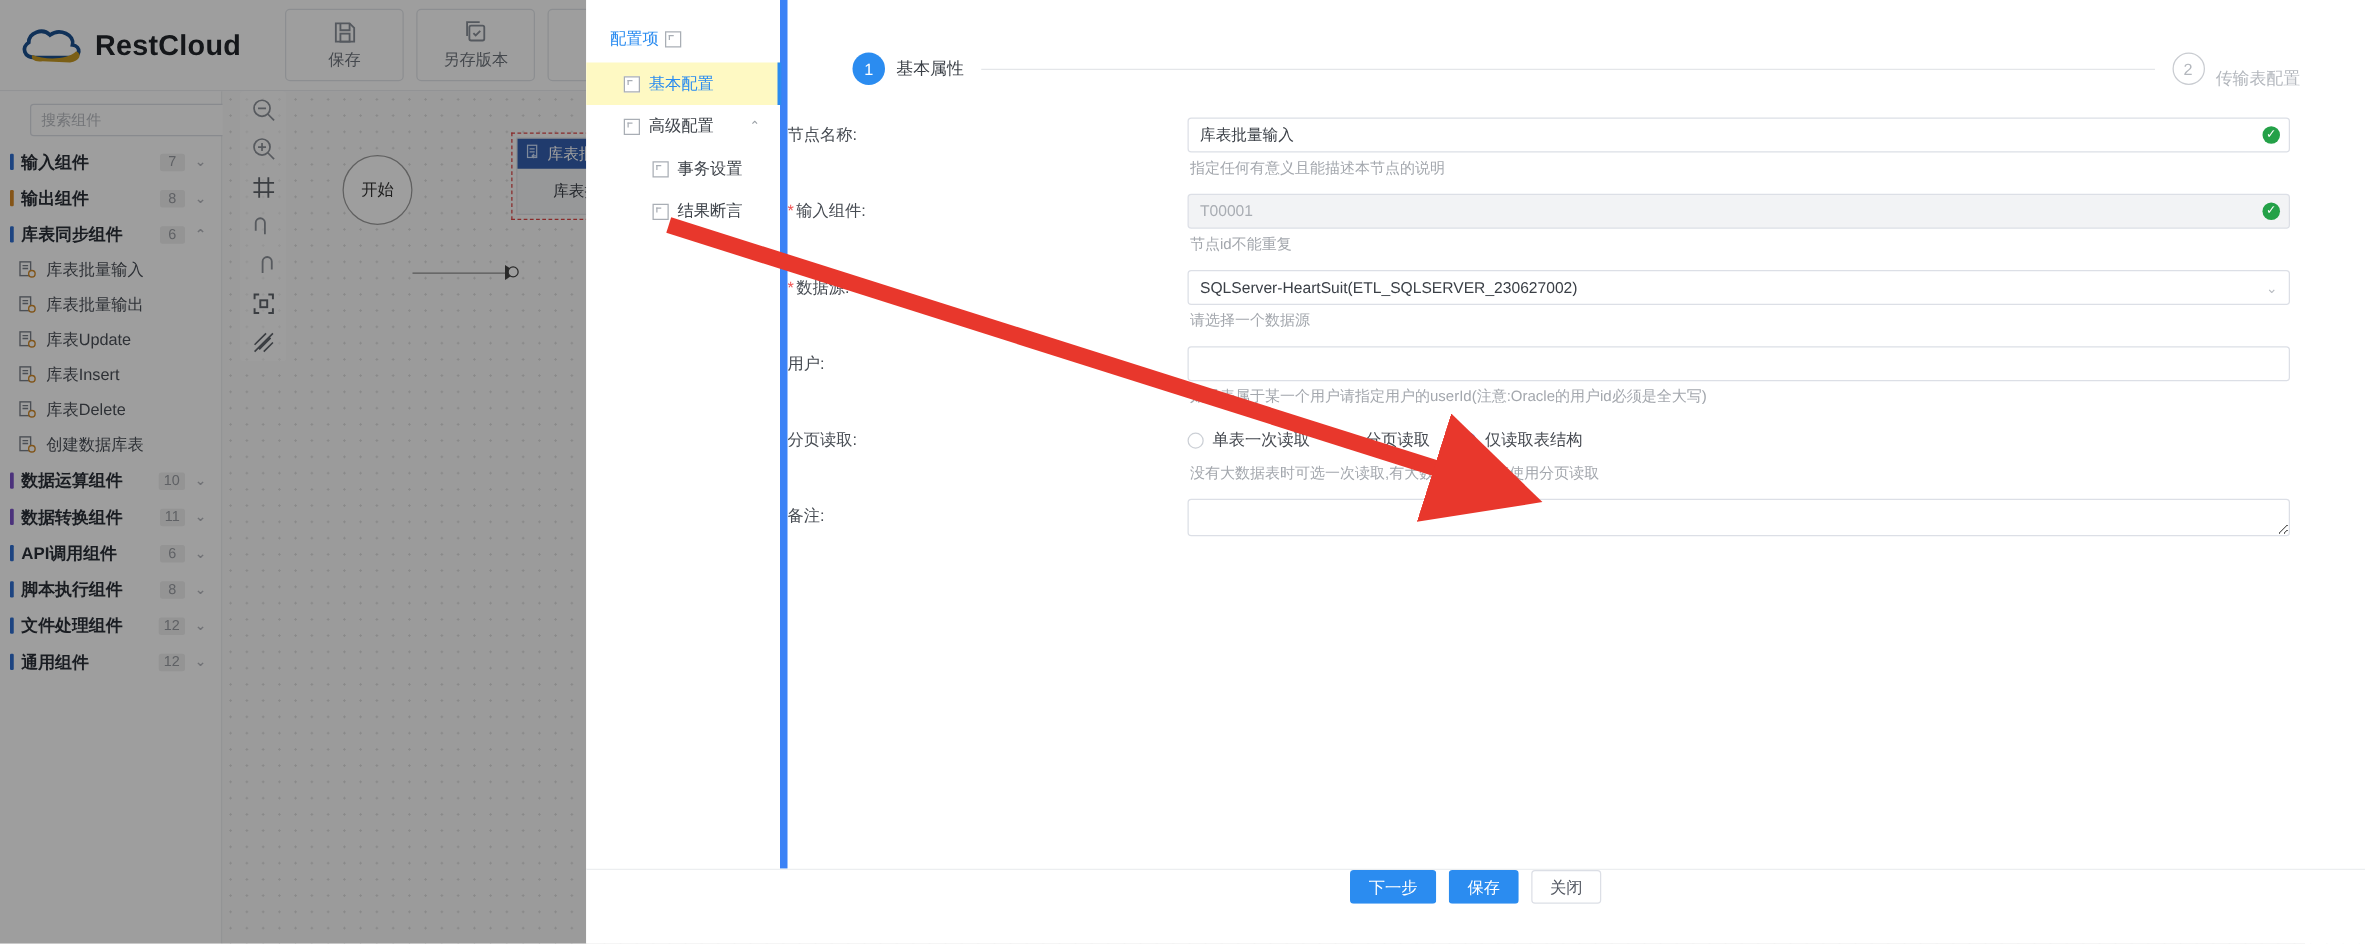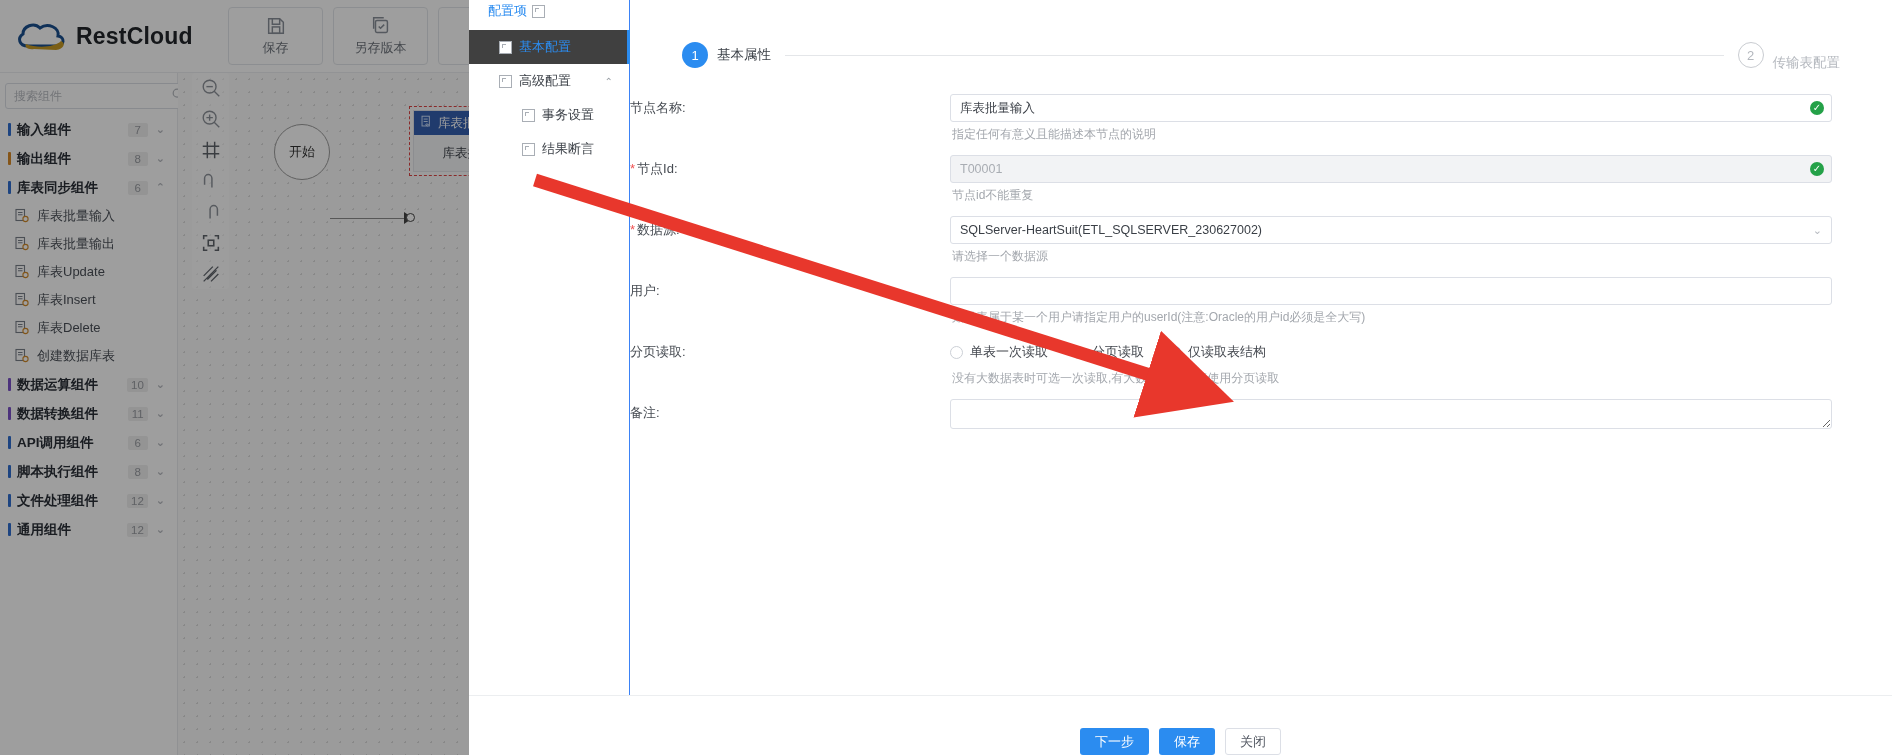--- a/index.html
+++ b/index.html
@@ -32,21 +32,21 @@
     background: #fff; color: #7a8088; font-size: 13px; gap: 2px;
   }
   .tool-btn .ic { width: 22px; height: 22px; }
   .tool-btn .lbl { font-size: 13px; color: #70767e; }
 
   
   .leftpanel {
     position: absolute; top: 73px; left: 0; width: 178px; height: 682px;
     background: #fff; border-right: 1px solid #e8eaed; padding: 0;
   }
-  .search-row { display: flex; align-items: flex-start; padding: 10px 8px 6px 5px; gap: 8px; }
+  .search-row { display: flex; align-items: flex-start; padding: 10px 8px 6px 24px; gap: 8px; }
   .search-box {
     flex: 1; height: 26px; border: 1px solid #dcdfe6; border-radius: 3px;
     display: flex; align-items: center; padding: 0 6px; background: #fff;
   }
   .search-box input {
     border: 0; outline: 0; flex: 1; font-size: 12px; color: #333;
     font-family: "Liberation Sans", sans-serif; background: transparent;
   }
   .search-box input::placeholder { color: #b9bcc2; }
   .list-icon { width: 18px; height: 16px; }
@@ -115,29 +115,29 @@
 
   
   .overlay { position: absolute; inset: 0; background: rgba(0,0,0,.38); }
   .modal {
     position: absolute; left: 469px; top: 0; width: 1423px; height: 755px;
     background: #fff; display: flex; flex-direction: column;
   }
   .modal-body { flex: 1; display: flex; min-height: 0; }
 
   .cfg-nav {
-    width: 161px; flex: 0 0 161px; padding-top: 2px; background: #fff;
-    border-right: 1px solid #3b82f6;
+    width: 161px; flex: 0 0 161px; padding-top: 22px; background: #fff;
+    border-right: 6px solid #3b82f6;
   }
   .cfg-title { font-size: 13px; color: #2b8cf0; padding: 0 0 10px 19px; display: flex; gap: 5px; align-items: center; }
   .cfg-item {
     display: flex; align-items: center; height: 34px; font-size: 13px; color: #3d4249;
     cursor: pointer; padding-left: 30px; gap: 7px; position: relative;
   }
-  .cfg-item.active { background: #404040; color: #2b8cf0; }
+  .cfg-item.active { background: #fef9c3; color: #2b8cf0; }
   .cfg-item.active::after {
     content: ""; position: absolute; right: -1px; top: 0; width: 3px; height: 100%; background: #2b8cf0;
   }
   .cfg-item.sub { padding-left: 53px; }
   .cfg-item .caret { margin-left: auto; margin-right: 16px; color: #9aa0a6; font-size: 10px; }
   .box-ic {
     width: 13px; height: 13px; border: 1px solid #a9aeb5; flex: 0 0 13px;
     position: relative; background: #fff;
   }
   .box-ic::before {
@@ -194,21 +194,21 @@
     border-radius: 50%; background: #fff;
   }
   .ta {
     width: 100%; height: 30px; border: 1px solid #dcdfe6; border-radius: 3px;
     resize: vertical; font-family: "Liberation Sans", sans-serif; font-size: 12.5px;
     padding: 5px 8px; color: #3a3f46; outline: none;
   }
 
   .modal-footer {
     height: 60px; flex: 0 0 60px; border-top: 1px solid #eceef0;
-    display: flex; align-items: flex-end; justify-content: center; gap: 10px; background: #fff;
+    display: flex; align-items: flex-start; justify-content: center; gap: 10px; background: #fff;
   }
   .btn {
     height: 27px; min-width: 56px; border-radius: 3px; font-size: 13px;
     display: inline-flex; align-items: center; justify-content: center; padding: 0 14px;
     cursor: pointer; border: 1px solid transparent; font-family: "Liberation Sans", sans-serif;
   }
   .btn.primary { background: #2b8cf0; color: #fff; }
   .btn.ghost { background: #fff; color: #515660; border-color: #dcdfe6; }
 
   
@@ -512,21 +512,21 @@
             <div class="flabel">节点名称:</div>
             <div class="fctl">
               <input class="inp" value="库表批量输入" style="">
               <span class="ok-badge">✓</span>
               <div class="hint">指定任何有意义且能描述本节点的说明</div>
             </div>
           </div>
 
           <div class="frow">
             <div class="flabel">
-              <span class="req">*</span><span>节点Id:</span>
+              <span class="req">*</span><span>输入组件:</span>
             </div>
             <div class="fctl">
               <input class="inp" readonly="" value="T00001" style="">
               <span class="ok-badge">✓</span>
               <div class="hint">节点id不能重复</div>
             </div>
           </div>
 
           <div class="frow">
             <div class="flabel">

